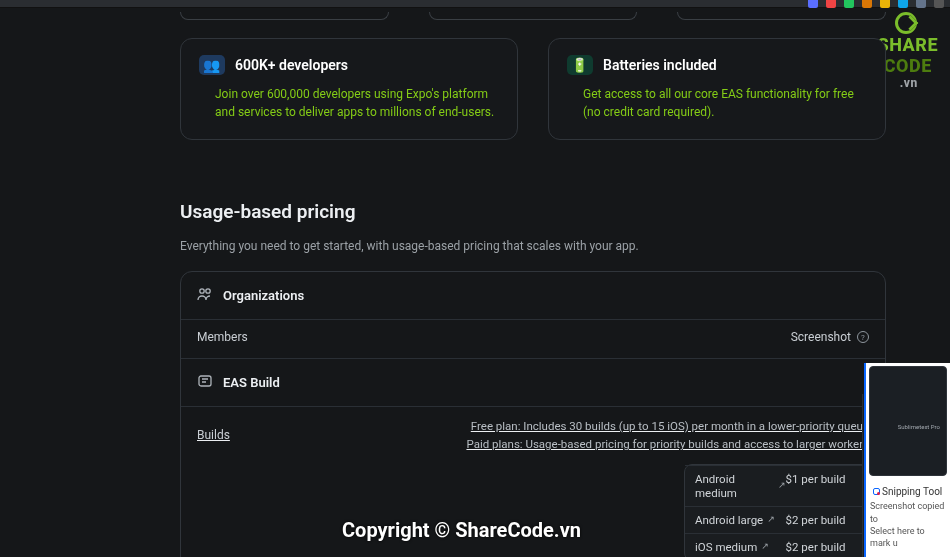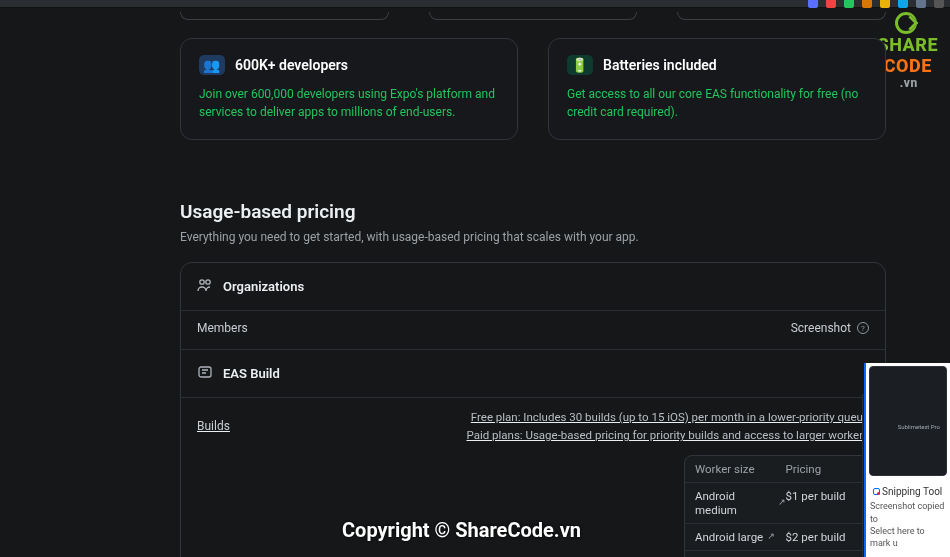--- a/index.html
+++ b/index.html
@@ -24,24 +24,24 @@
   .ghost-card { flex:1; height: 8px; border: 1px solid #3a3f44; border-top: none; border-radius: 0 0 10px 10px; }
 
   
   .feature-row { display: flex; gap: 30px; margin-bottom: 60px; }
   .card { flex:1; border: 1px solid #30353b; border-radius: 12px; padding: 16px 18px 18px; background: #16181b; }
   .card-head { display:flex; align-items:center; gap: 10px; margin-bottom: 10px; }
   .card-head .ico { width: 26px; height: 20px; border-radius: 5px; display:flex; align-items:center; justify-content:center; font-size:14px;}
   .ico-dev { background:#1e3a5f; }
   .ico-batt{ background:#0f3b2f; }
   .card-title { font-weight: 600; font-size: 14px; color:#fff; }
-  .card-body { font-size: 12px; color:#22c55e; line-height: 1.5; }
-
-  
-  .sec-title { font-size: 19px; font-weight: 600; margin-bottom: 7px; }
+  .card-body { font-size: 12px; color:#84cc16; line-height: 1.5; margin-left: 16px; }
+
+  
+  .sec-title { font-size: 19px; font-weight: 600; margin-bottom: 16px; }
   .sec-sub { font-size: 12px; color:#9ba1a6; margin-bottom: 18px; }
 
   
   .pricing { border:1px solid #30353b; border-radius: 12px; overflow:hidden; }
   .group-head { display:flex; align-items:center; gap:10px; padding: 14px 16px; border-bottom:1px solid #2a2f35; }
   .group-head svg, .group-head .gicon { color:#aeb4ba; }
   .group-title { font-size: 13px; font-weight:600; }
   .row { display:flex; justify-content:space-between; align-items:flex-start; padding: 10px 16px 14px; border-bottom:1px solid #2a2f35; font-size:12px; }
   .row .label { color:#c9ced3; }
   .row .value { color:#c9ced3; text-align:right; display:flex; align-items:center; gap:6px; }
@@ -52,21 +52,21 @@
   .wt-head { color:#9ba1a6; }
   .wt-row { border-top:1px solid #2a2f35; color:#d0d4d8;}
   .wt-col1 { flex:1.25; display:flex; align-items:center; gap:4px;}
   .wt-col2 { flex:1; }
   .arrow { font-size:9px; color:#9ba1a6; transform:translateY(-1px);}
 
   
   .wm-logo { position:absolute; top:12px; right:12px; display:flex; align-items:center; font-weight:800; font-size:18px; letter-spacing:.5px;flex-direction:column;}
   .wm-logo .circ{ width:22px;height:22px;border:3px solid #7bbd2b;border-radius:50%;margin-right:4px; position:relative;}
   .wm-logo .circ:after{content:"";position:absolute;right:-2px;top:50%;width:8px;height:8px;border-top:3px solid #7bbd2b;border-right:3px solid #7bbd2b;transform:translateY(-50%) rotate(45deg);background:#151719;}
-  .wm-logo .s { color:#7bbd2b; } .wm-logo .c { color:#f97316; } .wm-logo .vn{color:#9fa3a7;font-size:12px;vertical-align:super;margin-left:2px;}
+  .wm-logo .s { color:#7bbd2b; } .wm-logo .c { color:#4d7c0f; } .wm-logo .vn{color:#9fa3a7;font-size:12px;vertical-align:super;margin-left:2px;}
   .wm-text1 { position:absolute; left:100px; top:420px; font-size:20px; font-weight:700; color:#fff; text-shadow:0 0 3px #000;}
   .wm-text2 { position:absolute; left:342px; top:518px; font-size:20px; font-weight:700; color:#fff; text-shadow:0 0 3px #000;}
 
   
   .snip { position:absolute; right:0; bottom:0; width:86px; border-left:2px solid #0a66ff; background:#fff; color:#222; font-size:9px; }
   .snip-top { height:110px; background:#1b1f24; border:1px solid #2e333a; margin:3px; border-radius:4px; position:relative;}
   .snip-top .mini { position:absolute; right:6px; top:56px; font-size:6px; color:#a0a6ad;}
   .snip-head { display:flex; align-items:center; padding:6px 4px 3px; }
   .snip-ico { width:12px;height:12px; display:inline-flex; align-items:center; justify-content:center;}
   .snip-ico .r { width:7px;height:7px;border:1px solid #0a66ff;border-radius:2px;}
@@ -161,24 +161,20 @@
 
       <div class="row" style="display:block;">
         <div style="display:flex;justify-content:space-between;align-items:center;text-decoration:underline;">
           <span class="label">Builds</span>
           <div class="builds-desc">
             <div>Free plan: Includes 30 builds (up to 15 iOS) per month in a lower-priority queue</div>
             <div>Paid plans: Usage-based pricing for priority builds and access to larger workers</div>
           </div>
         </div>
         <div class="worker-table">
-          <div class="wt-head">
-            <span class="wt-col1">Worker size</span>
-            <span class="wt-col2">Pricing</span>
-          </div>
           <div class="wt-row">
             <span class="wt-col1">
                 <span>Android medium</span>
                 <span class="arrow">↗</span>
               </span>
             <span class="wt-col2">$1 per build</span>
           </div>
           <div class="wt-row">
             <span class="wt-col1">
                 <span>Android large</span>

